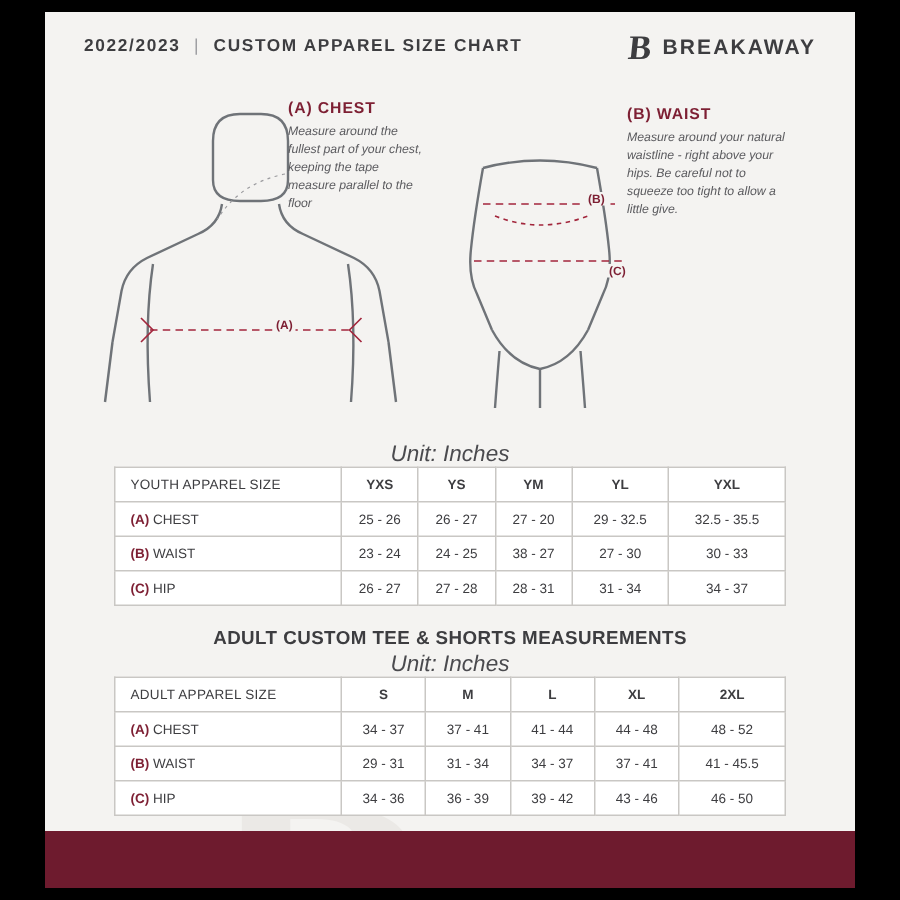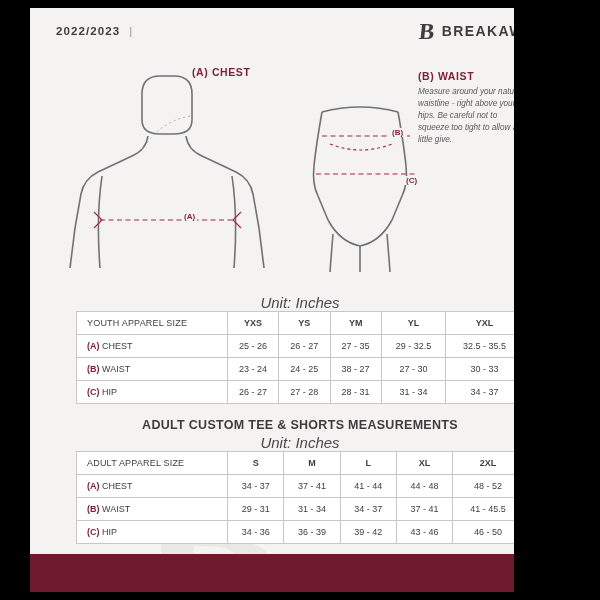--- a/index.html
+++ b/index.html
@@ -16,21 +16,21 @@
   #page {
     position: relative;
     width: 600px;
     height: 600px;
     background: #000000;
   }
   .sheet {
     position: absolute;
     left: 30px;
     top: 8px;
-    width: 484px;
+    width: 540px;
     height: 584px;
     background: #f4f3f1;
     overflow: hidden;
     text-decoration: underline;
   }
   
   .watermark {
     position: absolute;
     left: 110px;
     top: 430px;
@@ -186,20 +186,21 @@
 
 <div id="page">
   <div class="sheet">
 
     <div class="watermark">B</div>
 
     <div class="header">
       <div class="header-left">
         <span>2022/2023</span>
         <span class="sep">|</span>
+        <span>CUSTOM APPAREL SIZE CHART</span>
       </div>
       <div class="brand">
         <span class="brand-mark">B</span>
         <span class="brand-name">BREAKAWAY</span>
       </div>
     </div>
 
     <div class="diagram">
 
       <svg width="540" height="218" viewBox="0 0 540 218">
@@ -249,20 +250,21 @@
           <line x1="286" y1="120" x2="386" y2="120" stroke-dasharray="5,3.5"></line>
         </g>
       </svg>
 
       <span class="lbl" style="left:152px; top:158px;">(A)</span>
       <span class="lbl" style="left:360px; top:74px;">(B)</span>
       <span class="lbl" style="left:374px; top:122px;">(C)</span>
 
       <div class="callout" id="callout-chest">
         <div class="c-title">(A) CHEST</div>
+        <div class="c-body">Measure around the fullest part of your chest, keeping the tape measure parallel to the floor</div>
       </div>
       <div class="callout" id="callout-waist">
         <div class="c-title">(B) WAIST</div>
         <div class="c-body">Measure around your natural waistline - right above your hips. Be careful not to squeeze too tight to allow a little give.</div>
       </div>
     </div>
 
     <div class="section-sub" style="top:286px;">Unit: Inches</div>
 
     <table class="size" style="top:303px;">
@@ -274,21 +276,21 @@
           <th>YM</th>
           <th>YL</th>
           <th>YXL</th>
         </tr>
       </thead>
       <tbody>
         <tr>
           <td class="rowhead"><span class="tag">(A)</span> <span>CHEST</span></td>
           <td>25 - 26</td>
           <td>26 - 27</td>
-          <td>27 - 35</td>
+          <td>27 - 20</td>
           <td>29 - 32.5</td>
           <td>32.5 - 35.5</td>
         </tr>
         <tr>
           <td class="rowhead"><span class="tag">(B)</span> <span>WAIST</span></td>
           <td>23 - 24</td>
           <td>24 - 25</td>
           <td>38 - 27</td>
           <td>27 - 30</td>
           <td>30 - 33</td>

